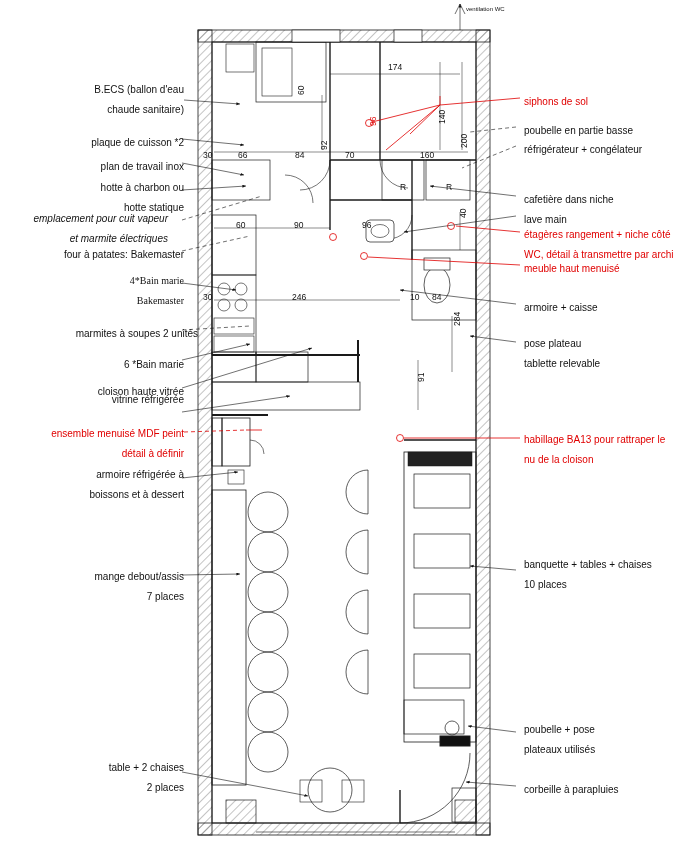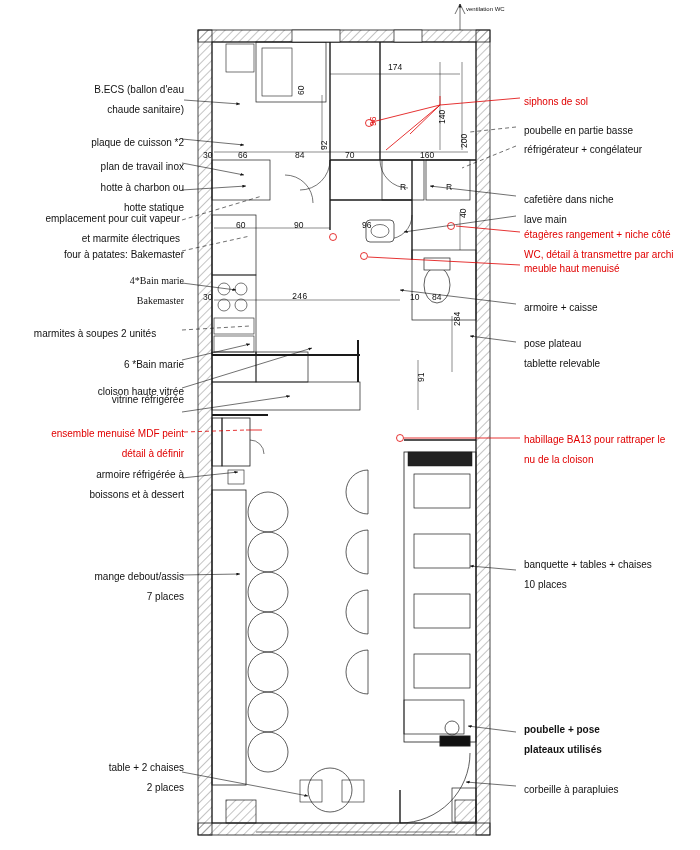--- a/index.html
+++ b/index.html
@@ -208,26 +208,26 @@
 </svg>
 
 <div class="tiny" style="left:466px;top:6px;">ventilation WC</div>
 
 <div class="lbl right" style="left:60px;top:80px;width:124px;">B.ECS (ballon d'eau
 chaude sanitaire)</div>
 <div class="lbl right" style="left:50px;top:133px;width:134px;">plaque de cuisson *2</div>
 <div class="lbl right" style="left:50px;top:157px;width:134px;">plan de travail inox</div>
 <div class="lbl right" style="left:50px;top:178px;width:134px;">hotte à charbon ou
 hotte statique</div>
-<div class="lbl right" style="left:20px;top:209px;width:160px;">emplacement pour cuit vapeur
+<div class="lbl right" style="left:8px;top:209px;width:160px;font-style:italic;">emplacement pour cuit vapeur
 et marmite électriques</div>
 <div class="lbl right" style="left:50px;top:245px;width:134px;">four à patates: Bakemaster</div>
 <div class="lbl right" style="left:60px;top:271px;width:124px;font-family:Liberation Serif, serif;">4*Bain marie
 Bakemaster</div>
-<div class="lbl right" style="left:18px;top:324px;width:154px;text-align:center;">marmites à soupes 2 unités</div>
+<div class="lbl right" style="left:44px;top:324px;width:154px;">marmites à soupes 2 unités</div>
 <div class="lbl right" style="left:60px;top:355px;width:124px;">6 *Bain marie</div>
 <div class="lbl right" style="left:50px;top:382px;width:134px;">cloison haute vitrée</div>
 <div class="lbl right" style="left:50px;top:390px;width:134px;">vitrine réfrigérée</div>
 <div class="lbl right red" style="left:14px;top:424px;width:170px;">ensemble menuisé MDF peint
 détail à définir</div>
 <div class="lbl right" style="left:44px;top:465px;width:140px;">armoire réfrigérée à
 boissons et à dessert</div>
 <div class="lbl right" style="left:50px;top:567px;width:134px;">mange debout/assis
 7 places</div>
 <div class="lbl right" style="left:50px;top:758px;width:134px;">table + 2 chaises
@@ -241,39 +241,39 @@
 <div class="lbl left red" style="left:524px;top:225px;width:172px;">étagères rangement  + niche côté
 WC, détail à transmettre par archi</div>
 <div class="lbl left red" style="left:524px;top:259px;width:170px;">meuble haut menuisé</div>
 <div class="lbl left" style="left:524px;top:298px;width:170px;">armoire + caisse</div>
 <div class="lbl left" style="left:524px;top:334px;width:170px;">pose plateau
 tablette relevable</div>
 <div class="lbl left red" style="left:524px;top:430px;width:172px;">habillage BA13 pour rattraper le
 nu de la cloison</div>
 <div class="lbl left" style="left:524px;top:555px;width:172px;">banquette + tables + chaises
 10 places</div>
-<div class="lbl left" style="left:524px;top:720px;width:170px;font-weight:bold;">poubelle + pose
+<div class="lbl left" style="left:524px;top:720px;width:170px;">poubelle + pose
 plateaux utilisés</div>
 <div class="lbl left" style="left:524px;top:780px;width:170px;">corbeille à parapluies</div>
 
 <div class="dim" style="left:388px;top:62px;">174</div>
 <div class="dim rot" style="left:296px;top:95px;">60</div>
 <div class="dim rot" style="left:368px;top:126px;color:#e00000;">96</div>
 <div class="dim rot" style="left:437px;top:124px;">140</div>
 <div class="dim rot" style="left:459px;top:148px;">200</div>
 <div class="dim" style="left:203px;top:150px;">30</div>
 <div class="dim" style="left:238px;top:150px;">66</div>
 <div class="dim" style="left:295px;top:150px;">84</div>
 <div class="dim rot" style="left:319px;top:150px;">92</div>
 <div class="dim" style="left:345px;top:150px;">70</div>
 <div class="dim" style="left:420px;top:150px;">160</div>
 <div class="dim" style="left:236px;top:220px;">60</div>
 <div class="dim" style="left:294px;top:220px;">90</div>
 <div class="dim" style="left:362px;top:220px;">96</div>
 <div class="dim rot" style="left:458px;top:218px;">40</div>
 <div class="dim" style="left:203px;top:292px;">30</div>
-<div class="dim" style="left:292px;top:292px;font-family:Liberation Mono, monospace;">246</div>
+<div class="dim" style="left:292px;top:292px;">246</div>
 <div class="dim" style="left:410px;top:292px;">10</div>
 <div class="dim" style="left:432px;top:292px;">84</div>
 <div class="dim rot" style="left:452px;top:326px;">284</div>
 <div class="dim rot" style="left:416px;top:382px;">91</div>
 <div class="dim" style="left:400px;top:182px;">R</div>
 <div class="dim" style="left:446px;top:182px;">R</div>
 
 </body></html>

